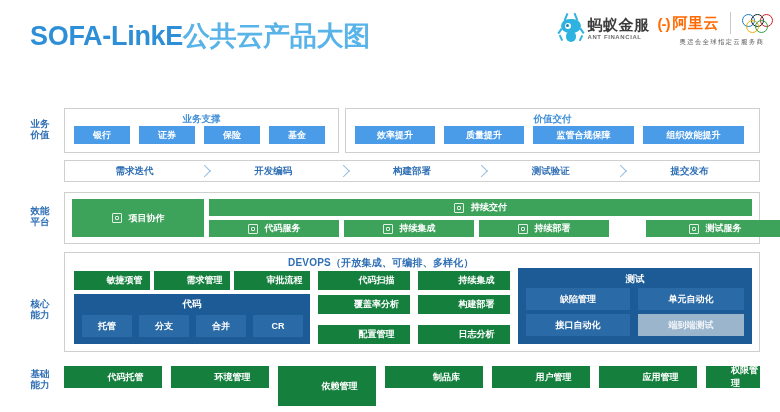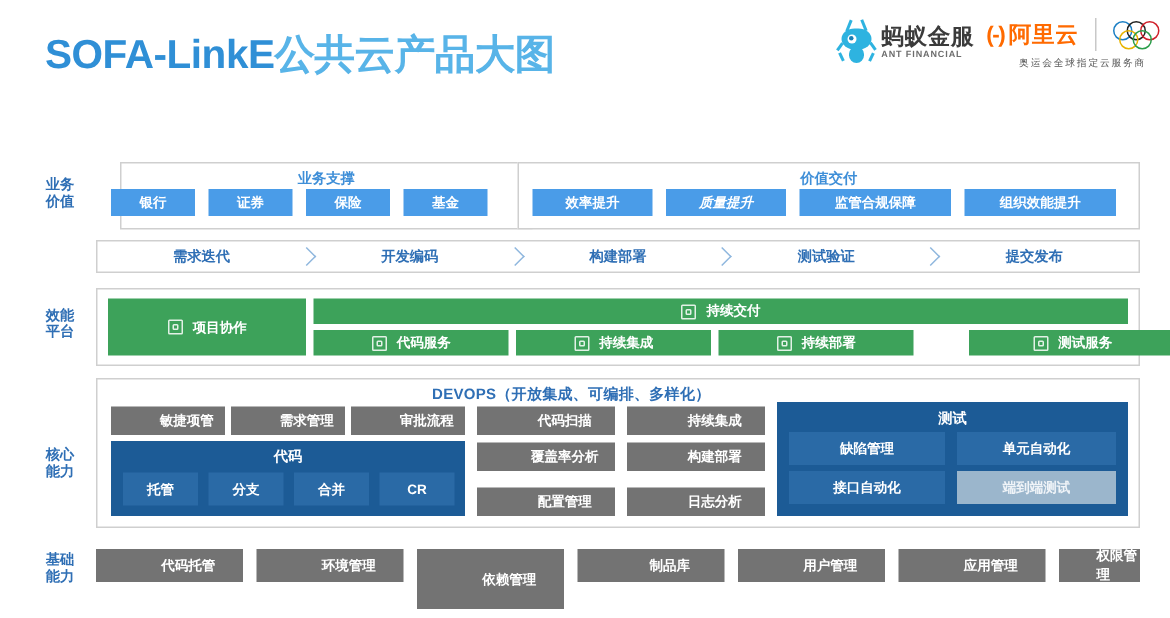--- a/index.html
+++ b/index.html
@@ -56,21 +56,21 @@
   .rowlabel{position:absolute;width:40px;text-align:center;color:#2f6fb5;
             font-size:9.5px;line-height:11px;font-weight:bold;}
 
   .panel{position:absolute;border:1px solid #cfcfcf;background:#fff;box-sizing:border-box;}
 
   .grp-title{text-align:center;color:#3f8fd8;font-size:9.5px;font-weight:bold;}
 
   .chip{display:flex;align-items:center;justify-content:center;
         color:#fff;font-size:9px;font-weight:bold;box-sizing:border-box;}
   .chip-blue{background:#4a9ce8;}
-  .chip-navy{background:#737373;padding-left:25px;}
+  .chip-navy{background:#15803d;padding-left:25px;}
   .chip-navy-lite{background:#2a6aa6;}
   .chip-grey{background:#9bb6cc;color:#f0f4f8;}
   .chip-green{background:#3da25a;}
 
   
   .procbar{position:absolute;border:1px solid #cfcfcf;box-sizing:border-box;background:#fff;display:flex;}
   .proc{flex:1;position:relative;display:flex;align-items:center;justify-content:center;
         color:#2f6fb5;font-size:9.5px;font-weight:bold;}
   .proc:not(:last-child):after{
       content:"";position:absolute;right:-5px;top:50%;width:8px;height:8px;
@@ -135,33 +135,33 @@
       </div>
 
     </div>
   </div>
 
   <div class="rowlabel" style="left:20px;top:118px;">
     <div>业务</div>
     <div>价值</div>
   </div>
 
-  <div class="panel" style="left:64px;top:108px;width:275px;height:45px;margin-left:16px;">
+  <div class="panel" style="left:64px;top:108px;width:275px;height:45px;">
     <div class="grp-title" style="margin-top:4px;">业务支撑</div>
   </div>
   <div class="chip chip-blue" style="left:74px;top:126px;width:56px;height:18px;position:absolute;">银行</div>
   <div class="chip chip-blue" style="left:139px;top:126px;width:56px;height:18px;position:absolute;">证券</div>
   <div class="chip chip-blue" style="left:204px;top:126px;width:56px;height:18px;position:absolute;">保险</div>
   <div class="chip chip-blue" style="left:269px;top:126px;width:56px;height:18px;position:absolute;">基金</div>
 
   <div class="panel" style="left:345px;top:108px;width:415px;height:45px;">
     <div class="grp-title" style="margin-top:4px;">价值交付</div>
   </div>
   <div class="chip chip-blue" style="left:355px;top:126px;width:80px;height:18px;position:absolute;">效率提升</div>
-  <div class="chip chip-blue" style="left:444px;top:126px;width:80px;height:18px;position:absolute;font-style:italic;">质量提升</div>
+  <div class="chip chip-blue" style="left:444px;top:126px;width:80px;height:18px;position:absolute;">质量提升</div>
   <div class="chip chip-blue" style="left:533px;top:126px;width:101px;height:18px;position:absolute;">监管合规保障</div>
   <div class="chip chip-blue" style="left:643px;top:126px;width:101px;height:18px;position:absolute;">组织效能提升</div>
 
   <div class="procbar" style="left:64px;top:160px;width:696px;height:22px;">
     <div class="proc">需求迭代</div>
     <div class="proc">开发编码</div>
     <div class="proc">构建部署</div>
     <div class="proc">测试验证</div>
     <div class="proc">提交发布</div>
   </div>

